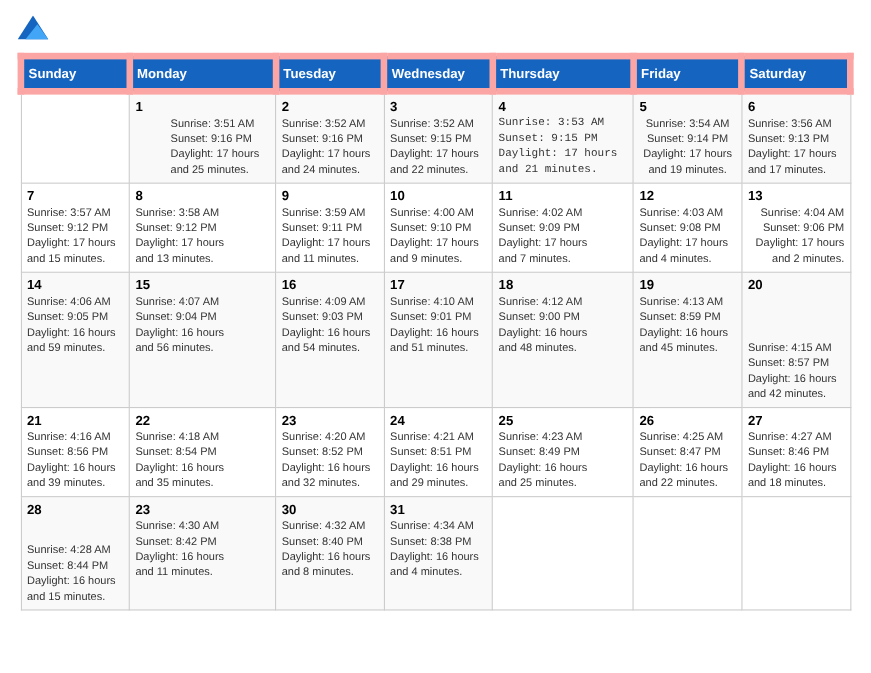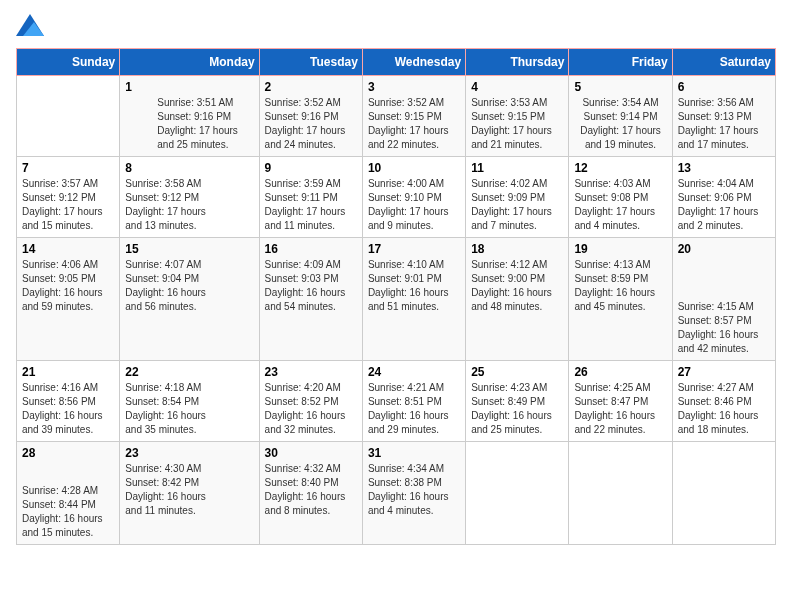--- a/index.html
+++ b/index.html
@@ -51,24 +51,24 @@
     }
     table {
       width: 100%;
       border-collapse: collapse;
       font-size: 11px;
     }
     thead tr th {
       background-color: #1565C0;
       color: #fff;
       padding: 6px 4px;
-      text-align: right;
+      text-align: left;
       font-size: 12px;
       font-weight: bold;
-      border: 1px solid #fca5a5;
+      border: 6px solid #fca5a5;
     }
     tbody tr td {
       border: 1px solid #ccc;
       vertical-align: top;
       padding: 4px 5px;
       min-height: 70px;
       height: 80px;
     }
     tbody tr:nth-child(odd) td {
       background-color: #f9f9f9;
@@ -140,21 +140,21 @@
         </td>
         <td>
           <div class="day-number">3</div>
           <div class="day-info" style="white-space: pre-line;">Sunrise: 3:52 AM
 Sunset: 9:15 PM
 Daylight: 17 hours
 and 22 minutes.</div>
         </td>
         <td>
           <div class="day-number">4</div>
-          <div class="day-info" style="white-space: pre-line;">Sunrise: 3:53 AM
+          <div class="day-info" style="white-space: pre-line; font-family: Liberation Mono, monospace;">Sunrise: 3:53 AM
 Sunset: 9:15 PM
 Daylight: 17 hours
 and 21 minutes.</div>
         </td>
         <td>
           <div class="day-number">5</div>
           <div class="day-info" style="white-space: pre-line; text-align: center;">Sunrise: 3:54 AM
 Sunset: 9:14 PM
 Daylight: 17 hours
 and 19 minutes.</div>
@@ -205,21 +205,21 @@
         </td>
         <td>
           <div class="day-number">12</div>
           <div class="day-info" style="white-space: pre-line;">Sunrise: 4:03 AM
 Sunset: 9:08 PM
 Daylight: 17 hours
 and 4 minutes.</div>
         </td>
         <td>
           <div class="day-number">13</div>
-          <div class="day-info" style="white-space: pre-line;">Sunrise: 4:04 AM
+          <div class="day-info" style="white-space: pre-line; text-align: right;">Sunrise: 4:04 AM
 Sunset: 9:06 PM
 Daylight: 17 hours
 and 2 minutes.</div>
         </td>
       </tr>
       <tr>
         <td>
           <div class="day-number">14</div>
           <div class="day-info" style="white-space: pre-line;">Sunrise: 4:06 AM
 Sunset: 9:05 PM

